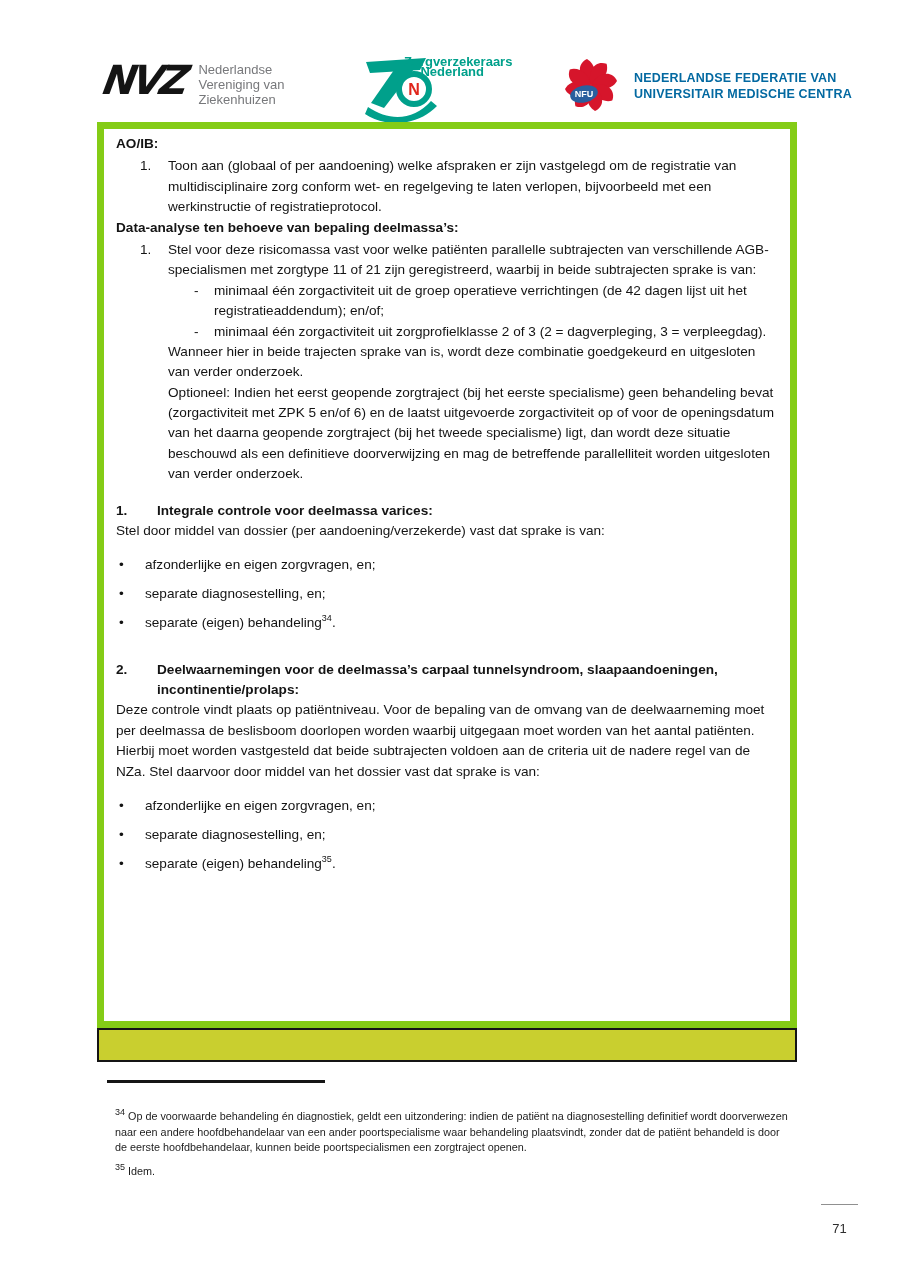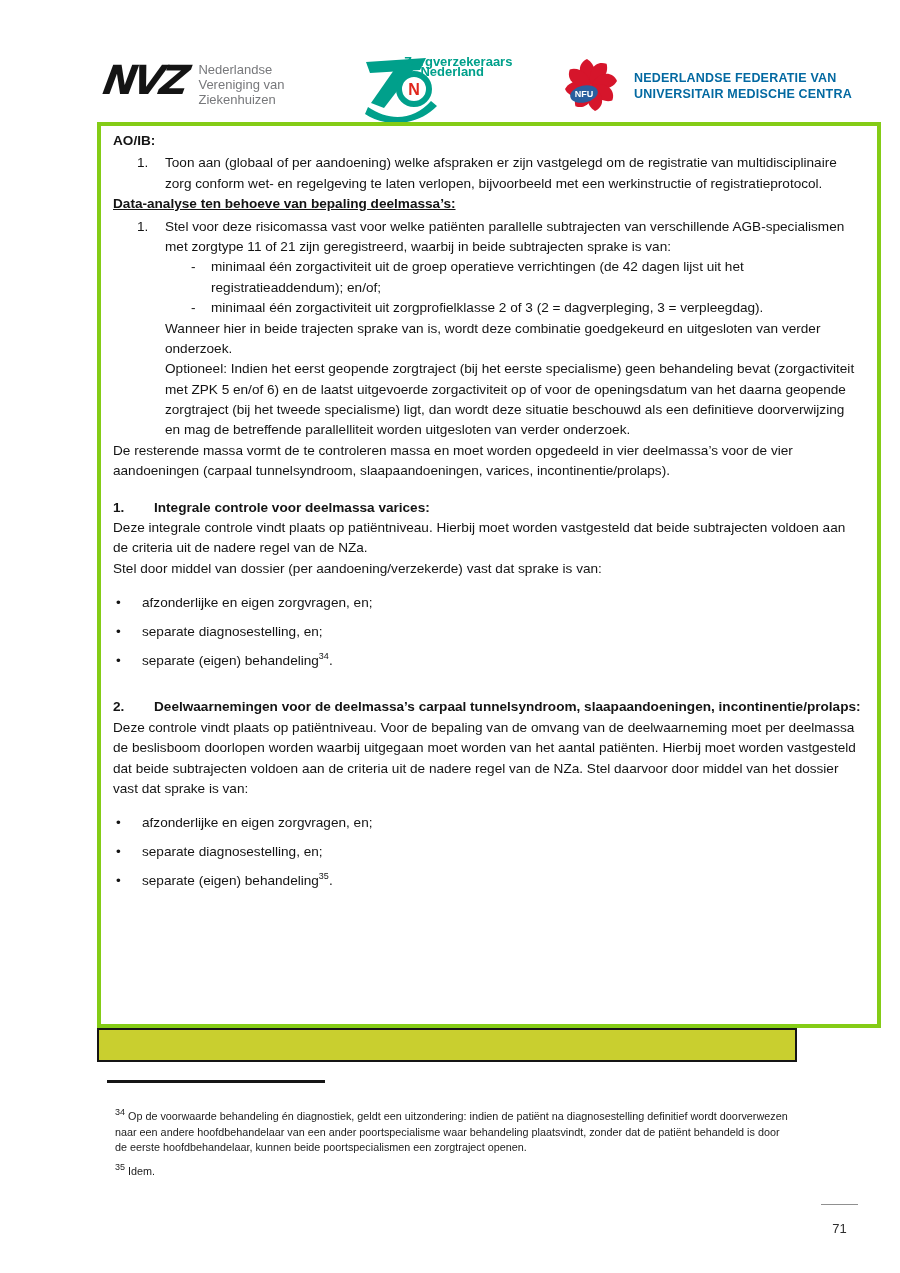--- a/index.html
+++ b/index.html
@@ -14,22 +14,22 @@
 
   .logo-zn{position:absolute;left:362px;top:54px;width:122px;height:68px;}
   .zn-svg{position:absolute;left:0;top:2px;}
   .zn-name{position:absolute;left:42px;top:3px;width:80px;text-align:right;
            font-size:13px;line-height:10px;font-weight:bold;color:#00a08b;}
 
   .logo-nfu{position:absolute;left:560px;top:56px;display:flex;gap:10px;align-items:center;}
   .nfu-name{font-size:12.5px;font-weight:bold;color:#0369a1;line-height:16.5px;letter-spacing:0.2px;}
 
   
-  .main-box{position:absolute;left:97px;top:122px;width:784px;height:906px;
-            border:4px solid #84cc16;box-sizing:border-box;padding:5px 14px 0 12px;
+  .main-box{position:absolute;left:97px;top:122px;width:700px;height:906px;
+            border:7px solid #84cc16;box-sizing:border-box;padding:5px 14px 0 12px;
             overflow:hidden;font-size:13.6px;line-height:1.5;}
   .main-box p{margin:0;}
   .bold{font-weight:bold;}
   .u{}
   sup{font-size:9px;line-height:0;}
 
   .num-item{display:flex;margin-top:2px;}
   .num-item > .num{flex:0 0 52px;box-sizing:border-box;padding-left:24px;}
   .num-item > .itext{flex:1;}
 
@@ -39,21 +39,21 @@
 
   .sec-head{display:flex;font-weight:bold;}
   .sec-head > .num{flex:0 0 26px;}
   .sec-head > .itext{flex:1;padding-left:15px;}
 
   .bullets{margin-top:14px;}
   .bullet-row{display:flex;margin-bottom:8.5px;}
   .bullet-row > .bm{flex:0 0 26px;padding-left:3px;}
   .bullet-row > .itext{flex:1;}
 
-  .mt-head{margin-top:20px;text-decoration:underline;}
+  .mt-head{margin-top:20px;}
   .mt-par{margin-top:14px;}
   .mt-sec{margin-top:16px;}
   .mt-sec2{margin-top:26px;}
 
   
   .yellow-bar{position:absolute;left:97px;top:1028px;width:700px;height:34px;
               box-sizing:border-box;border:2px solid #151515;background:#c9cf2f;}
 
   
   .fn-rule{position:absolute;left:107px;top:1080px;width:218px;height:3px;background:#151515;}
@@ -136,27 +136,25 @@
         </div>
         <div class="dash-item">
           <span class="dash">-</span>
           <span class="itext">minimaal één zorgactiviteit uit zorgprofielklasse 2 of 3 (2 = dagverpleging, 3 = verpleegdag).</span>
         </div>
         <p>Wanneer hier in beide trajecten sprake van is, wordt deze combinatie goedgekeurd en uitgesloten van verder onderzoek.</p>
         <p class="mt-par">Optioneel: Indien het eerst geopende zorgtraject (bij het eerste specialisme) geen behandeling bevat (zorgactiviteit met ZPK 5 en/of 6) en de laatst uitgevoerde zorgactiviteit op of voor de openingsdatum van het daarna geopende zorgtraject (bij het tweede specialisme) ligt, dan wordt deze situatie beschouwd als een definitieve doorverwijzing en mag de betreffende parallelliteit worden uitgesloten van verder onderzoek.</p>
       </div>
     </div>
 
-    <p class="mt-sec">De resterende massa vormt de te controleren massa en moet worden opgedeeld in vier deelmassa’s voor de vier aandoeningen (carpaal tunnelsyndroom, slaapaandoeningen, varices, incontinentie/prolaps).</p>
 
     <div class="sec-head mt-sec">
       <span class="num">1.</span>
       <span class="itext">Integrale controle voor deelmassa varices:</span>
     </div>
-    <p>Deze integrale controle vindt plaats op patiëntniveau. Hierbij moet worden vastgesteld dat beide subtrajecten voldoen aan de criteria uit de nadere regel van de NZa.</p>
 
     <p class="mt-sec">Stel door middel van dossier (per aandoening/verzekerde) vast dat sprake is van:</p>
 
     <div class="bullets">
       <div class="bullet-row">
         <span class="bm">•</span>
         <span class="itext">afzonderlijke en eigen zorgvragen, en;</span>
       </div>
       <div class="bullet-row">
         <span class="bm">•</span>

